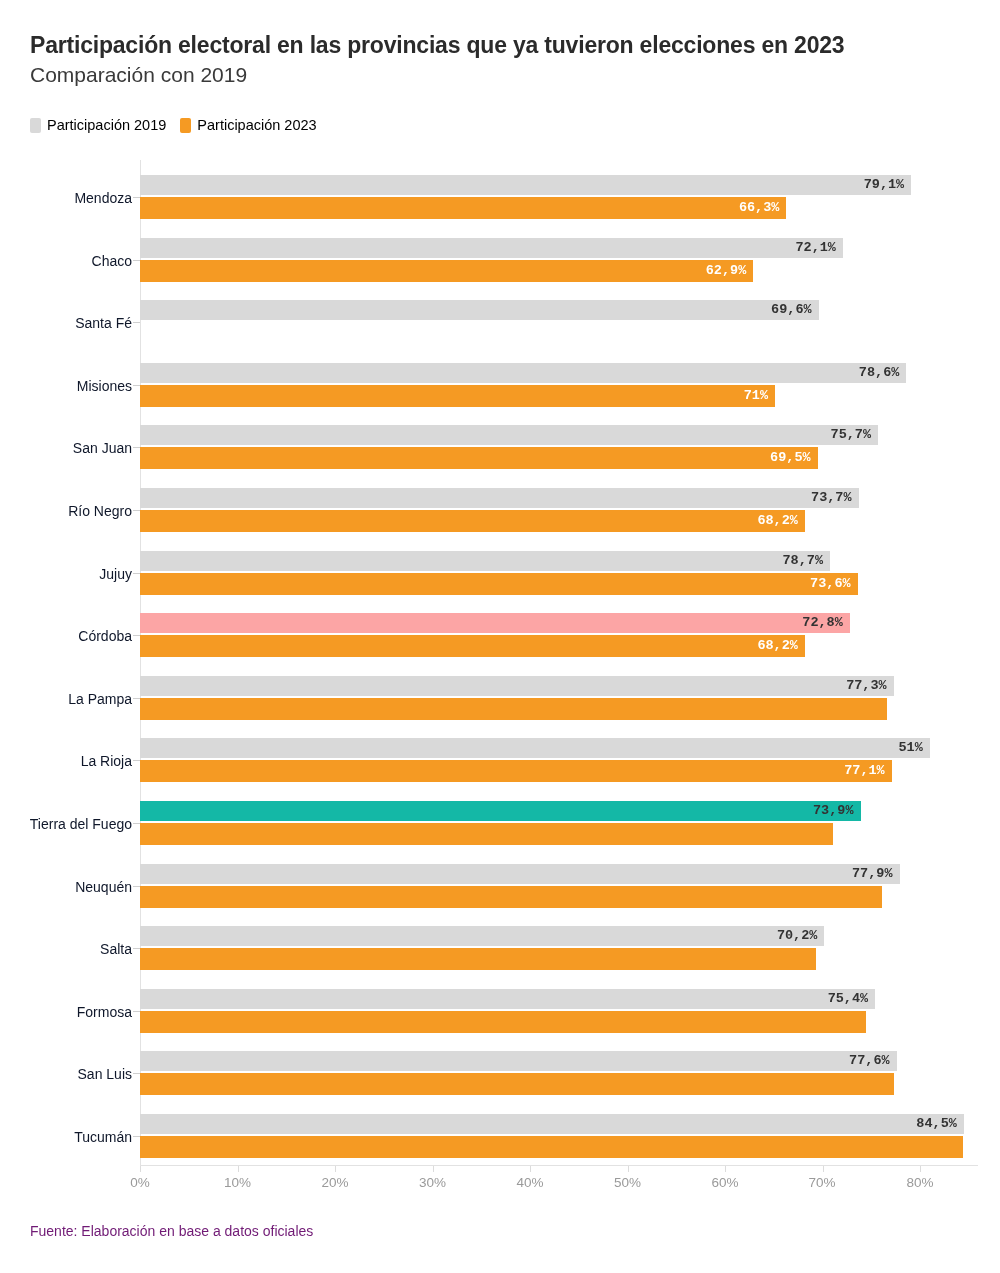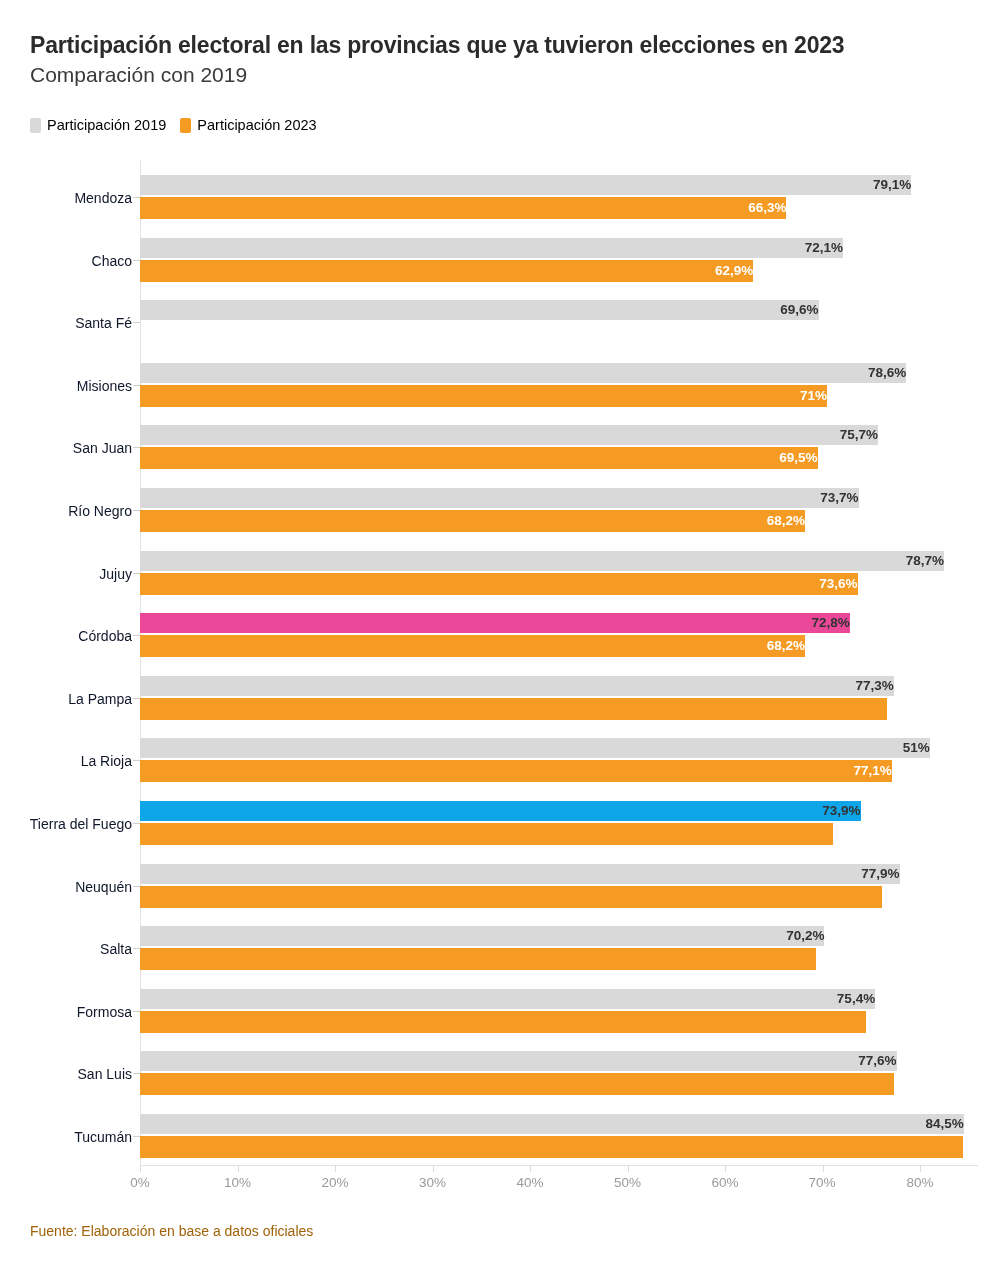--- a/index.html
+++ b/index.html
@@ -119,22 +119,24 @@
     background: #d9d9d9;
   }
   .bar-2023 {
     top: 27px;
     height: 22px;
     background: #f59a23;
   }
   .bar-value {
     font-size: 13.5px;
     font-weight: bold;
+    padding-right: 7px;
     white-space: nowrap;
     line-height: 14px;
+    font-family: Liberation Mono, monospace;
   }
   .bar-2019 .bar-value { color: #333333; }
   .bar-2023 .bar-value { color: #ffffff; }
 
   
   #xaxis {
     position: absolute;
     left: 0;
     top: 1006px;
     width: 1000px;
@@ -164,21 +166,21 @@
     top: 1200px;
     width: 1000px;
     height: 1px;
     background: #ffffff;
   }
   #footer-note {
     position: absolute;
     left: 30px;
     top: 1222px;
     font-size: 14px;
-    color: #a16207;
+    color: #701a75;
     line-height: 18px;
     white-space: nowrap;
   }
 </style>
 </head>
 <body>
 
 <div id="page">
 
   <div id="header">
@@ -227,21 +229,21 @@
           <div class="bar bar-2019" style="width: 678.6px; background: rgb(217, 217, 217);">
             <span class="bar-value">69,6%</span>
           </div>
         </div>
         <div class="row" style="top: 197.8px;">
           <div class="row-label">Misiones</div>
           <div class="row-tick"></div>
           <div class="bar bar-2019" style="width: 766.35px; background: rgb(217, 217, 217);">
             <span class="bar-value">78,6%</span>
           </div>
-          <div class="bar bar-2023" style="width: 687px; background: rgb(245, 154, 35);">
+          <div class="bar bar-2023" style="width: 635px; background: rgb(245, 154, 35);">
             <span class="bar-value">71%</span>
           </div>
         </div>
         <div class="row" style="top: 260.4px;">
           <div class="row-label">San Juan</div>
           <div class="row-tick"></div>
           <div class="bar bar-2019" style="width: 738.075px; background: rgb(217, 217, 217);">
             <span class="bar-value">75,7%</span>
           </div>
           <div class="bar bar-2023" style="width: 677.625px; background: rgb(245, 154, 35);">
@@ -254,31 +256,31 @@
           <div class="bar bar-2019" style="width: 718.575px; background: rgb(217, 217, 217);">
             <span class="bar-value">73,7%</span>
           </div>
           <div class="bar bar-2023" style="width: 664.95px; background: rgb(245, 154, 35);">
             <span class="bar-value">68,2%</span>
           </div>
         </div>
         <div class="row" style="top: 385.6px;">
           <div class="row-label">Jujuy</div>
           <div class="row-tick"></div>
-          <div class="bar bar-2019" style="width: 804px; background: rgb(217, 217, 217); align-items: center;">
+          <div class="bar bar-2019" style="width: 690px; background: rgb(217, 217, 217); align-items: center;">
             <span class="bar-value">78,7%</span>
           </div>
           <div class="bar bar-2023" style="width: 717.6px; background: rgb(245, 154, 35);">
             <span class="bar-value">73,6%</span>
           </div>
         </div>
         <div class="row" style="top: 448.2px;">
           <div class="row-label">Córdoba</div>
           <div class="row-tick"></div>
-          <div class="bar bar-2019" style="width: 709.8px; background: #ec4899;">
+          <div class="bar bar-2019" style="width: 709.8px; background: #fca5a5;">
             <span class="bar-value">72,8%</span>
           </div>
           <div class="bar bar-2023" style="width: 664.95px; background: rgb(245, 154, 35);">
             <span class="bar-value">68,2%</span>
           </div>
         </div>
         <div class="row" style="top: 510.8px;">
           <div class="row-label">La Pampa</div>
           <div class="row-tick"></div>
           <div class="bar bar-2019" style="width: 753.675px; background: rgb(217, 217, 217);">
@@ -292,21 +294,21 @@
           <div class="bar bar-2019" style="width: 789.75px; background: rgb(217, 217, 217);">
             <span class="bar-value">51%</span>
           </div>
           <div class="bar bar-2023" style="width: 751.725px; background: rgb(245, 154, 35);">
             <span class="bar-value">77,1%</span>
           </div>
         </div>
         <div class="row" style="top: 636px;">
           <div class="row-label">Tierra del Fuego</div>
           <div class="row-tick"></div>
-          <div class="bar bar-2019" style="width: 720.525px; background: #0ea5e9;">
+          <div class="bar bar-2019" style="width: 720.525px; background: #14b8a6;">
             <span class="bar-value">73,9%</span>
           </div>
           <div class="bar bar-2023" style="width: 693.225px; background: rgb(245, 154, 35);"></div>
         </div>
         <div class="row" style="top: 698.6px;">
           <div class="row-label">Neuquén</div>
           <div class="row-tick"></div>
           <div class="bar bar-2019" style="width: 759.525px; background: rgb(217, 217, 217);">
             <span class="bar-value">77,9%</span>
           </div>

